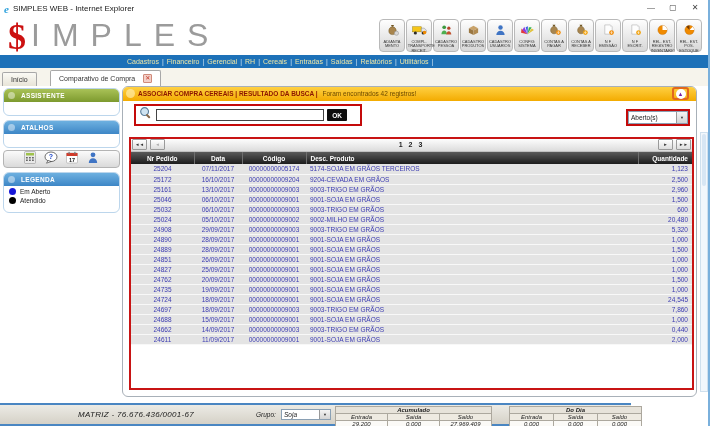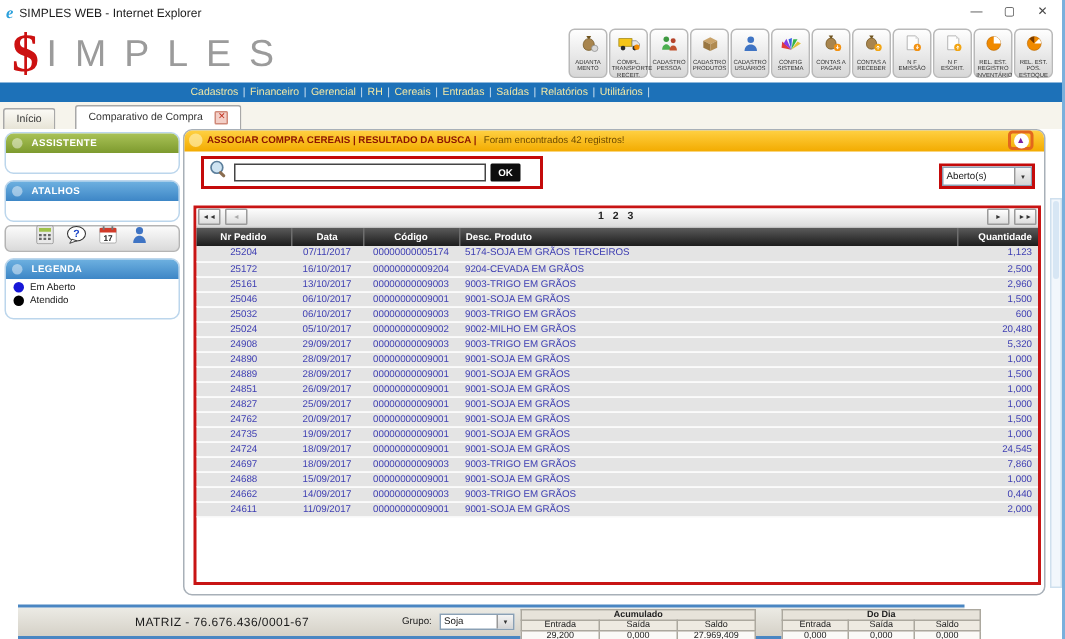--- a/index.html
+++ b/index.html
@@ -15,21 +15,21 @@
     font-size:11px;margin-right:4px;line-height:10px;}
   .winbtns{position:absolute;right:4px;top:0;display:flex;}
   .winbtn{width:22px;height:15px;display:flex;align-items:center;justify-content:center;
     font-size:8px;color:#444;}
 
   
   .header{position:absolute;top:17px;left:0;width:100%;height:38px;background:#fff;}
   .logo{position:absolute;left:8px;top:0;white-space:nowrap;}
   .logo .dollar{font-family:"Liberation Serif","DejaVu Serif",serif;font-size:36px;line-height:36px;
     color:#cc1111;font-weight:bold;}
-  .logo .rest{font-size:25px;color:#9b9b9b;letter-spacing:12px;margin-left:5px;vertical-align:3px;}
+  .logo .rest{font-size:32px;color:#9b9b9b;letter-spacing:12px;margin-left:5px;vertical-align:3px;}
   .toolbar{position:absolute;right:8px;top:2px;display:flex;gap:1px;}
   .tbtn{width:26px;height:33px;border:1px solid #b9b9b9;border-radius:4px;
     background:linear-gradient(#fefefe,#d7d7d7);display:flex;flex-direction:column;align-items:center;padding-top:2px;}
   .tbtn svg{width:15px;height:12px;flex:none;}
   .tbtn .lbl{display:block;width:34px;margin-left:0;font-size:6px;line-height:1.05;color:#333;
     text-align:center;transform:scale(.66);transform-origin:50% 0;}
 
   
   .menubar{position:absolute;top:55px;left:0;width:100%;height:13px;background:#1d71b8;
     font-size:7px;line-height:13px;padding-left:127px;white-space:nowrap;}
@@ -111,23 +111,23 @@
   .grid td{height:10px;background:#e4e4e4;border-bottom:1px solid #f8f8f8;font-size:6.5px;
     color:#3d3db2;padding:0;white-space:nowrap;overflow:hidden;}
   .a-c{text-align:center;}.a-l{text-align:left;padding-left:4px!important;}
   .a-r{text-align:right;padding-right:4px!important;}
 
   .scrollbar{position:absolute;left:700px;top:46px;width:8px;height:260px;background:#f2f7fc;
     border:1px solid #cfe0ee;}
   .scrollbar .thumb{margin:1px;height:52px;background:#d7e6f4;border-radius:2px;}
 
   
-  .statusbar{position:absolute;top:403px;left:12px;width:631px;height:23px;
+  .statusbar{position:absolute;top:403px;left:0;width:631px;height:23px;
     border-top:2px solid #4a86c2;border-bottom:2px solid #4a86c2;
-    background:linear-gradient(#ecebe5,#d5d1c7);}
+    background:linear-gradient(#ecebe5,#d5d1c7);font-style:italic;}
   .company{position:absolute;left:78px;top:5px;font-size:8px;color:#1a1a1a;letter-spacing:.3px;}
   .grupo-lbl{position:absolute;left:256px;top:6px;font-size:6.5px;color:#222;}
   .grupo-sel{position:absolute;left:281px;top:4px;}
   .grupo-sel .select{width:50px;height:11px;}
   table.stats{position:absolute;top:1px;border-collapse:collapse;background:#faf9f5;}
   .stats td{border:1px solid #aca89e;font-size:6px;line-height:6px;height:6px;text-align:center;
     padding:0;color:#222;}
   .stats .st-title{font-weight:bold;background:#e7e3da;}
   .stats .st-h{background:#eeeae1;}
   .stats .st-v{height:7px;line-height:7px;background:#fbfaf7;}

